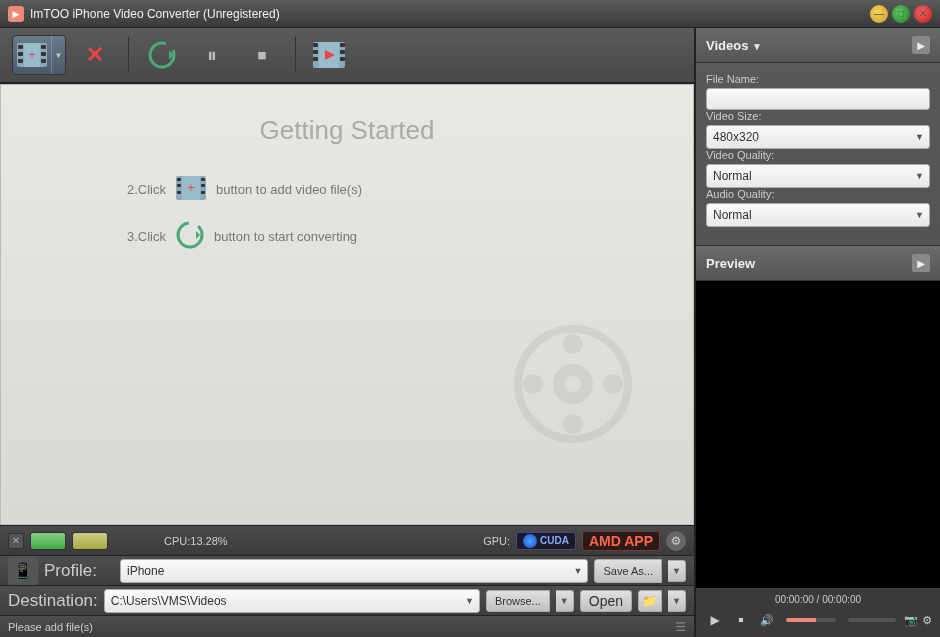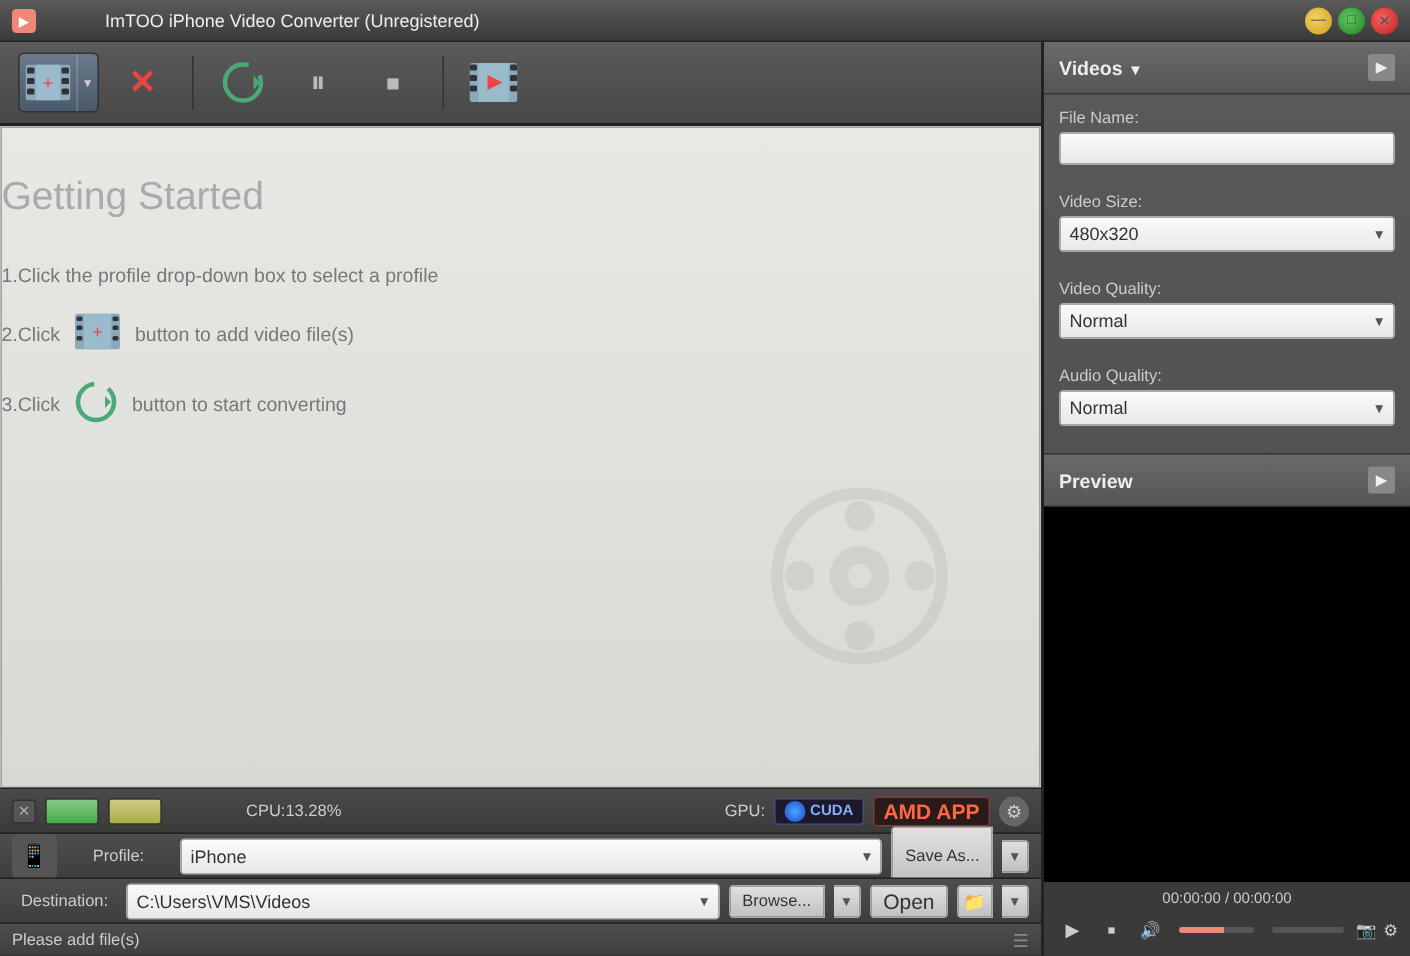--- a/index.html
+++ b/index.html
@@ -31,21 +31,20 @@
       margin-right: 6px;
       display: inline-flex;
       align-items: center;
       justify-content: center;
       font-size: 9px;
       color: white;
     }
     #title-bar .title-text {
       flex: 1;
       color: #eee;
-      margin-left: 40px;
     }
     #title-bar .win-controls {
       display: flex;
       gap: 4px;
     }
     .win-btn {
       width: 18px; height: 18px;
       border-radius: 50%;
       border: none;
       cursor: pointer;
@@ -126,20 +125,21 @@
       font-size: 22px;
       font-weight: bold;
     }
 
     
     #content-area {
       flex: 1;
       background: linear-gradient(to bottom, #e8e8e4, #d8d8d4);
       display: flex;
       flex-direction: column;
+      align-items: center;
       justify-content: flex-start;
       padding-top: 30px;
       border: 1px solid #bbb;
       position: relative;
     }
     .getting-started-title {
       font-size: 26px;
       color: #aaa;
       font-weight: 300;
       margin-bottom: 30px;
@@ -241,26 +241,26 @@
       background: linear-gradient(to bottom, #4e4e4e, #3e3e3e);
       height: 30px;
       display: flex;
       align-items: center;
       padding: 0 8px;
       gap: 6px;
       border-top: 1px solid #222;
     }
     .row-label {
       color: #ccc;
-      font-size: 11px;
+      font-size: 17px;
       min-width: 70px;
-      text-align: center;
+      text-align: left;
     }
     .save-as-btn {
-      height: 40px;
+      height: 24px;
       background: linear-gradient(to bottom, #e0e0e0, #c0c0c0);
       border: 1px solid #aaa;
       border-radius: 3px 0 0 3px;
       padding: 0 8px;
       font-size: 11px;
       cursor: pointer;
       color: #333;
     }
     .save-as-arrow-btn {
       height: 22px;
@@ -384,21 +384,21 @@
       cursor: pointer;
       color: #eee;
       font-size: 10px;
       display: flex; align-items: center; justify-content: center;
     }
 
     #profile-fields {
       padding: 10px;
       display: flex;
       flex-direction: column;
-      gap: 19px;
+      gap: 0;
     }
     .field-label {
       color: #ccc;
       font-size: 11px;
       margin-bottom: 3px;
     }
     .field-input {
       width: 100%;
       height: 22px;
       background: linear-gradient(to bottom, #fafafa, #e8e8e8);
@@ -573,23 +573,20 @@
           <rect x="27" y="15" width="5" height="4" rx="1" fill="#333"></rect>
           <rect x="6" y="0" width="20" height="26" fill="#9abbcc"></rect>
           <polygon points="12,8 22,13 12,18" fill="#e44"></polygon>
         </svg>
       </button>
     </div>
 
     <div id="content-area">
       <div class="getting-started-title">Getting Started</div>
 
-      <div class="step-row">
-        <span class="step-text">1.Click the profile drop-down box to select a profile</span>
-      </div>
 
       <div class="step-row">
         <span class="step-text">2.Click</span>
         <span>
           <svg width="30" height="24" viewBox="0 0 30 24">
             <rect x="0" y="0" width="30" height="24" rx="2" fill="#8aaabb"></rect>
             <rect x="1" y="2" width="4" height="3" rx="1" fill="#333"></rect>
             <rect x="1" y="8" width="4" height="3" rx="1" fill="#333"></rect>
             <rect x="1" y="15" width="4" height="3" rx="1" fill="#333"></rect>
             <rect x="25" y="2" width="4" height="3" rx="1" fill="#333"></rect>

